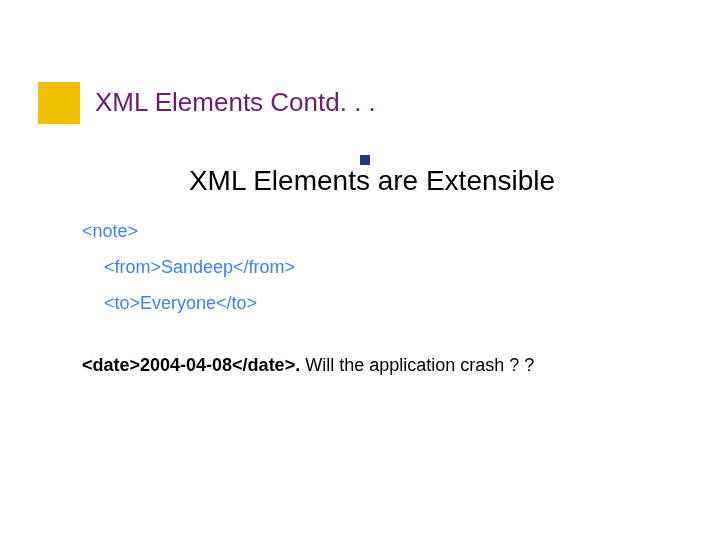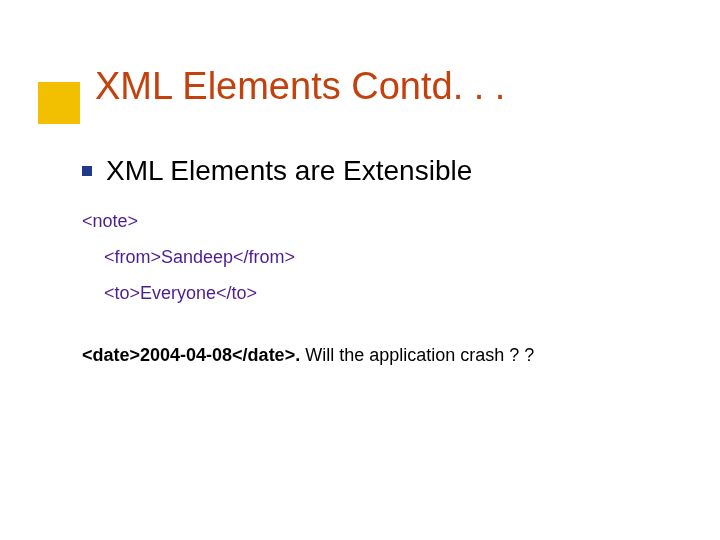--- a/index.html
+++ b/index.html
@@ -22,54 +22,55 @@
     position: absolute;
     left: 38px;
     top: 82px;
     width: 42px;
     height: 42px;
     background: #f2c000;
   }
   .title {
     position: absolute;
     left: 95px;
-    top: 65px;
-    font-size: 38px;
+    top: 87px;
+    font-size: 26px;
     font-weight: 400;
-    color: #c2410c;
+    color: #701a75;
     letter-spacing: 0px;
   }
   .content {
     position: absolute;
     left: 82px;
     top: 155px;
     width: 580px;
   }
   .bullet-row {
     display: flex;
     align-items: center;
     margin-bottom: 16px;
+    flex-direction: column;
   }
   .bullet-square {
     width: 10px;
     height: 10px;
     background: #1e3a8a;
     margin-right: 14px;
     flex-shrink: 0;
   }
   .bullet-text {
     font-size: 28px;
     color: #000;
     font-weight: 400;
   }
   .code-block {
     margin-top: 4px;
     font-size: 18px;
     line-height: 2.0;
-    color: #4c1d95;
+    color: #3b82f6;
     font-family: Verdana, Arial, sans-serif;
   }
   .code-line {
     white-space: pre;
   }
   .code-indent {
     padding-left: 22px;
   }
   .question-line {
     margin-top: 34px;

